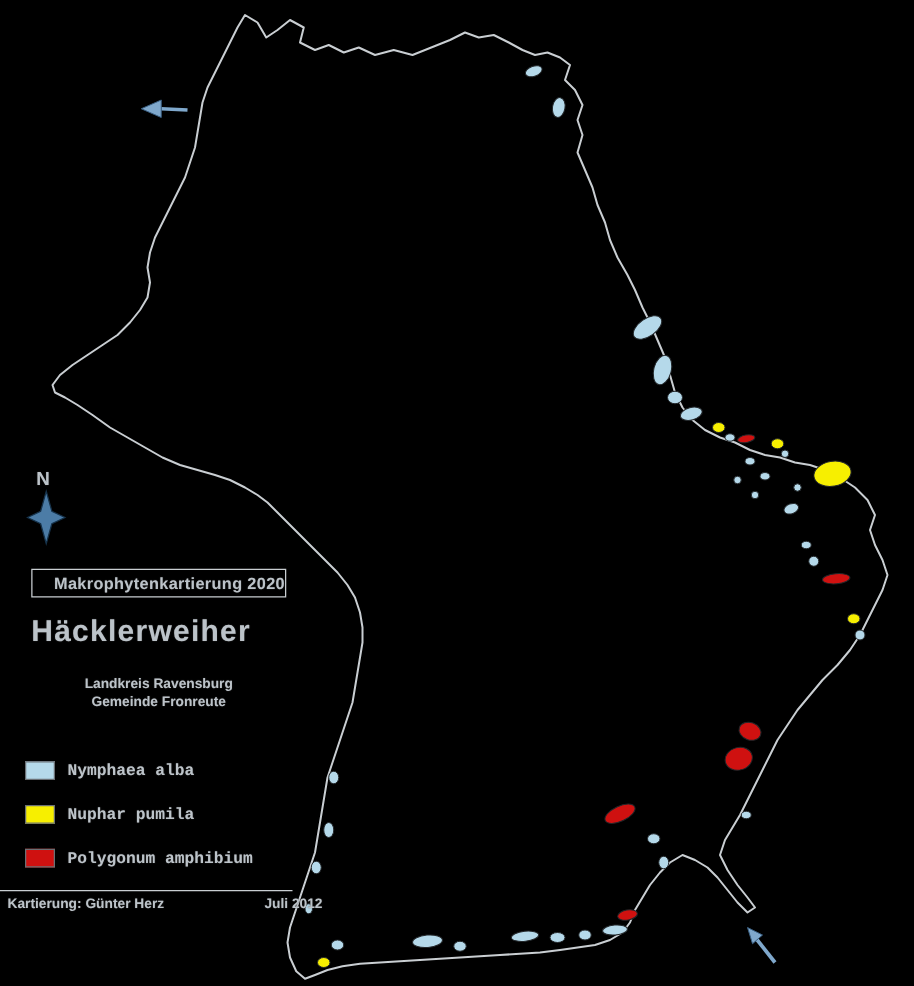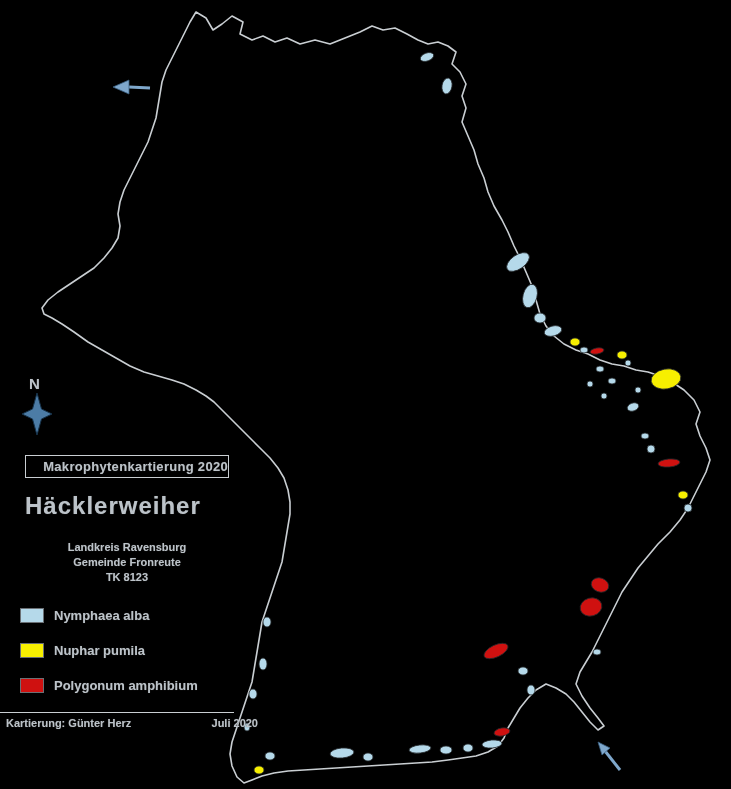--- a/index.html
+++ b/index.html
@@ -24,21 +24,21 @@
   }
   .lake-title{
     position:absolute;left:25px;top:492px;width:204px;
     font-size:24px;font-weight:bold;text-align:left;letter-spacing:1px;
   }
   .subtitle{
     position:absolute;left:25px;width:204px;
     font-size:11px;font-weight:bold;text-align:center;
   }
   .sub1{top:541px}.sub2{top:556px}.sub3{top:571px}
-  .legend-row{position:absolute;left:20px;width:240px;height:16px;display:flex;}
+  .legend-row{position:absolute;left:20px;width:240px;height:16px;display:flex;align-items:center;font-family:Liberation Mono, monospace;}
   .lr0{top:608px}.lr1{top:643px}.lr2{top:678px}
   .swatch{width:24px;height:15px;border:1px solid #6b7075;flex:0 0 auto;}
   .legend-label{margin-left:10px;font-size:13px;font-weight:bold;white-space:nowrap;}
   .credit-rule{position:absolute;left:0;top:712px;width:234px;height:0;border-top:1px solid var(--line);}
   .credit{
     position:absolute;left:6px;top:717px;width:252px;
     display:flex;justify-content:space-between;
     font-size:11px;font-weight:bold;
   }
   .north-label{
@@ -111,36 +111,35 @@
       <ellipse cx="496" cy="651" rx="13" ry="6" transform="rotate(-25 496 651)" fill="#cf1110" stroke="#23272a" stroke-width="0.8"></ellipse>
       <ellipse cx="502" cy="732" rx="8" ry="4" transform="rotate(-10 502 732)" fill="#cf1110" stroke="#23272a" stroke-width="0.8"></ellipse>
     </svg>
 
   <div class="title-box txt">Makrophytenkartierung 2020</div>
 
   <div class="lake-title txt">Häcklerweiher</div>
 
   <div class="subtitle sub1 txt">Landkreis  Ravensburg</div>
   <div class="subtitle sub2 txt">Gemeinde Fronreute</div>
-  <div class="subtitle sub3 txt">TK 8123</div>
 
   <div class="legend-row lr0">
     <span class="swatch" style="background: rgb(181, 217, 234);"></span>
     <span class="legend-label txt">Nymphaea alba</span>
   </div>
   <div class="legend-row lr1">
     <span class="swatch" style="background: rgb(247, 239, 0);"></span>
     <span class="legend-label txt">Nuphar pumila</span>
   </div>
   <div class="legend-row lr2">
     <span class="swatch" style="background: rgb(207, 17, 16);"></span>
     <span class="legend-label txt">Polygonum amphibium</span>
   </div>
 
   <div class="credit-rule"></div>
   <div class="credit txt">
     <span>Kartierung:  Günter Herz</span>
-    <span>Juli 2020</span>
+    <span>Juli 2012</span>
   </div>
 
   <div class="north-label txt">N</div>
 
 </div>
 
 </body></html>

